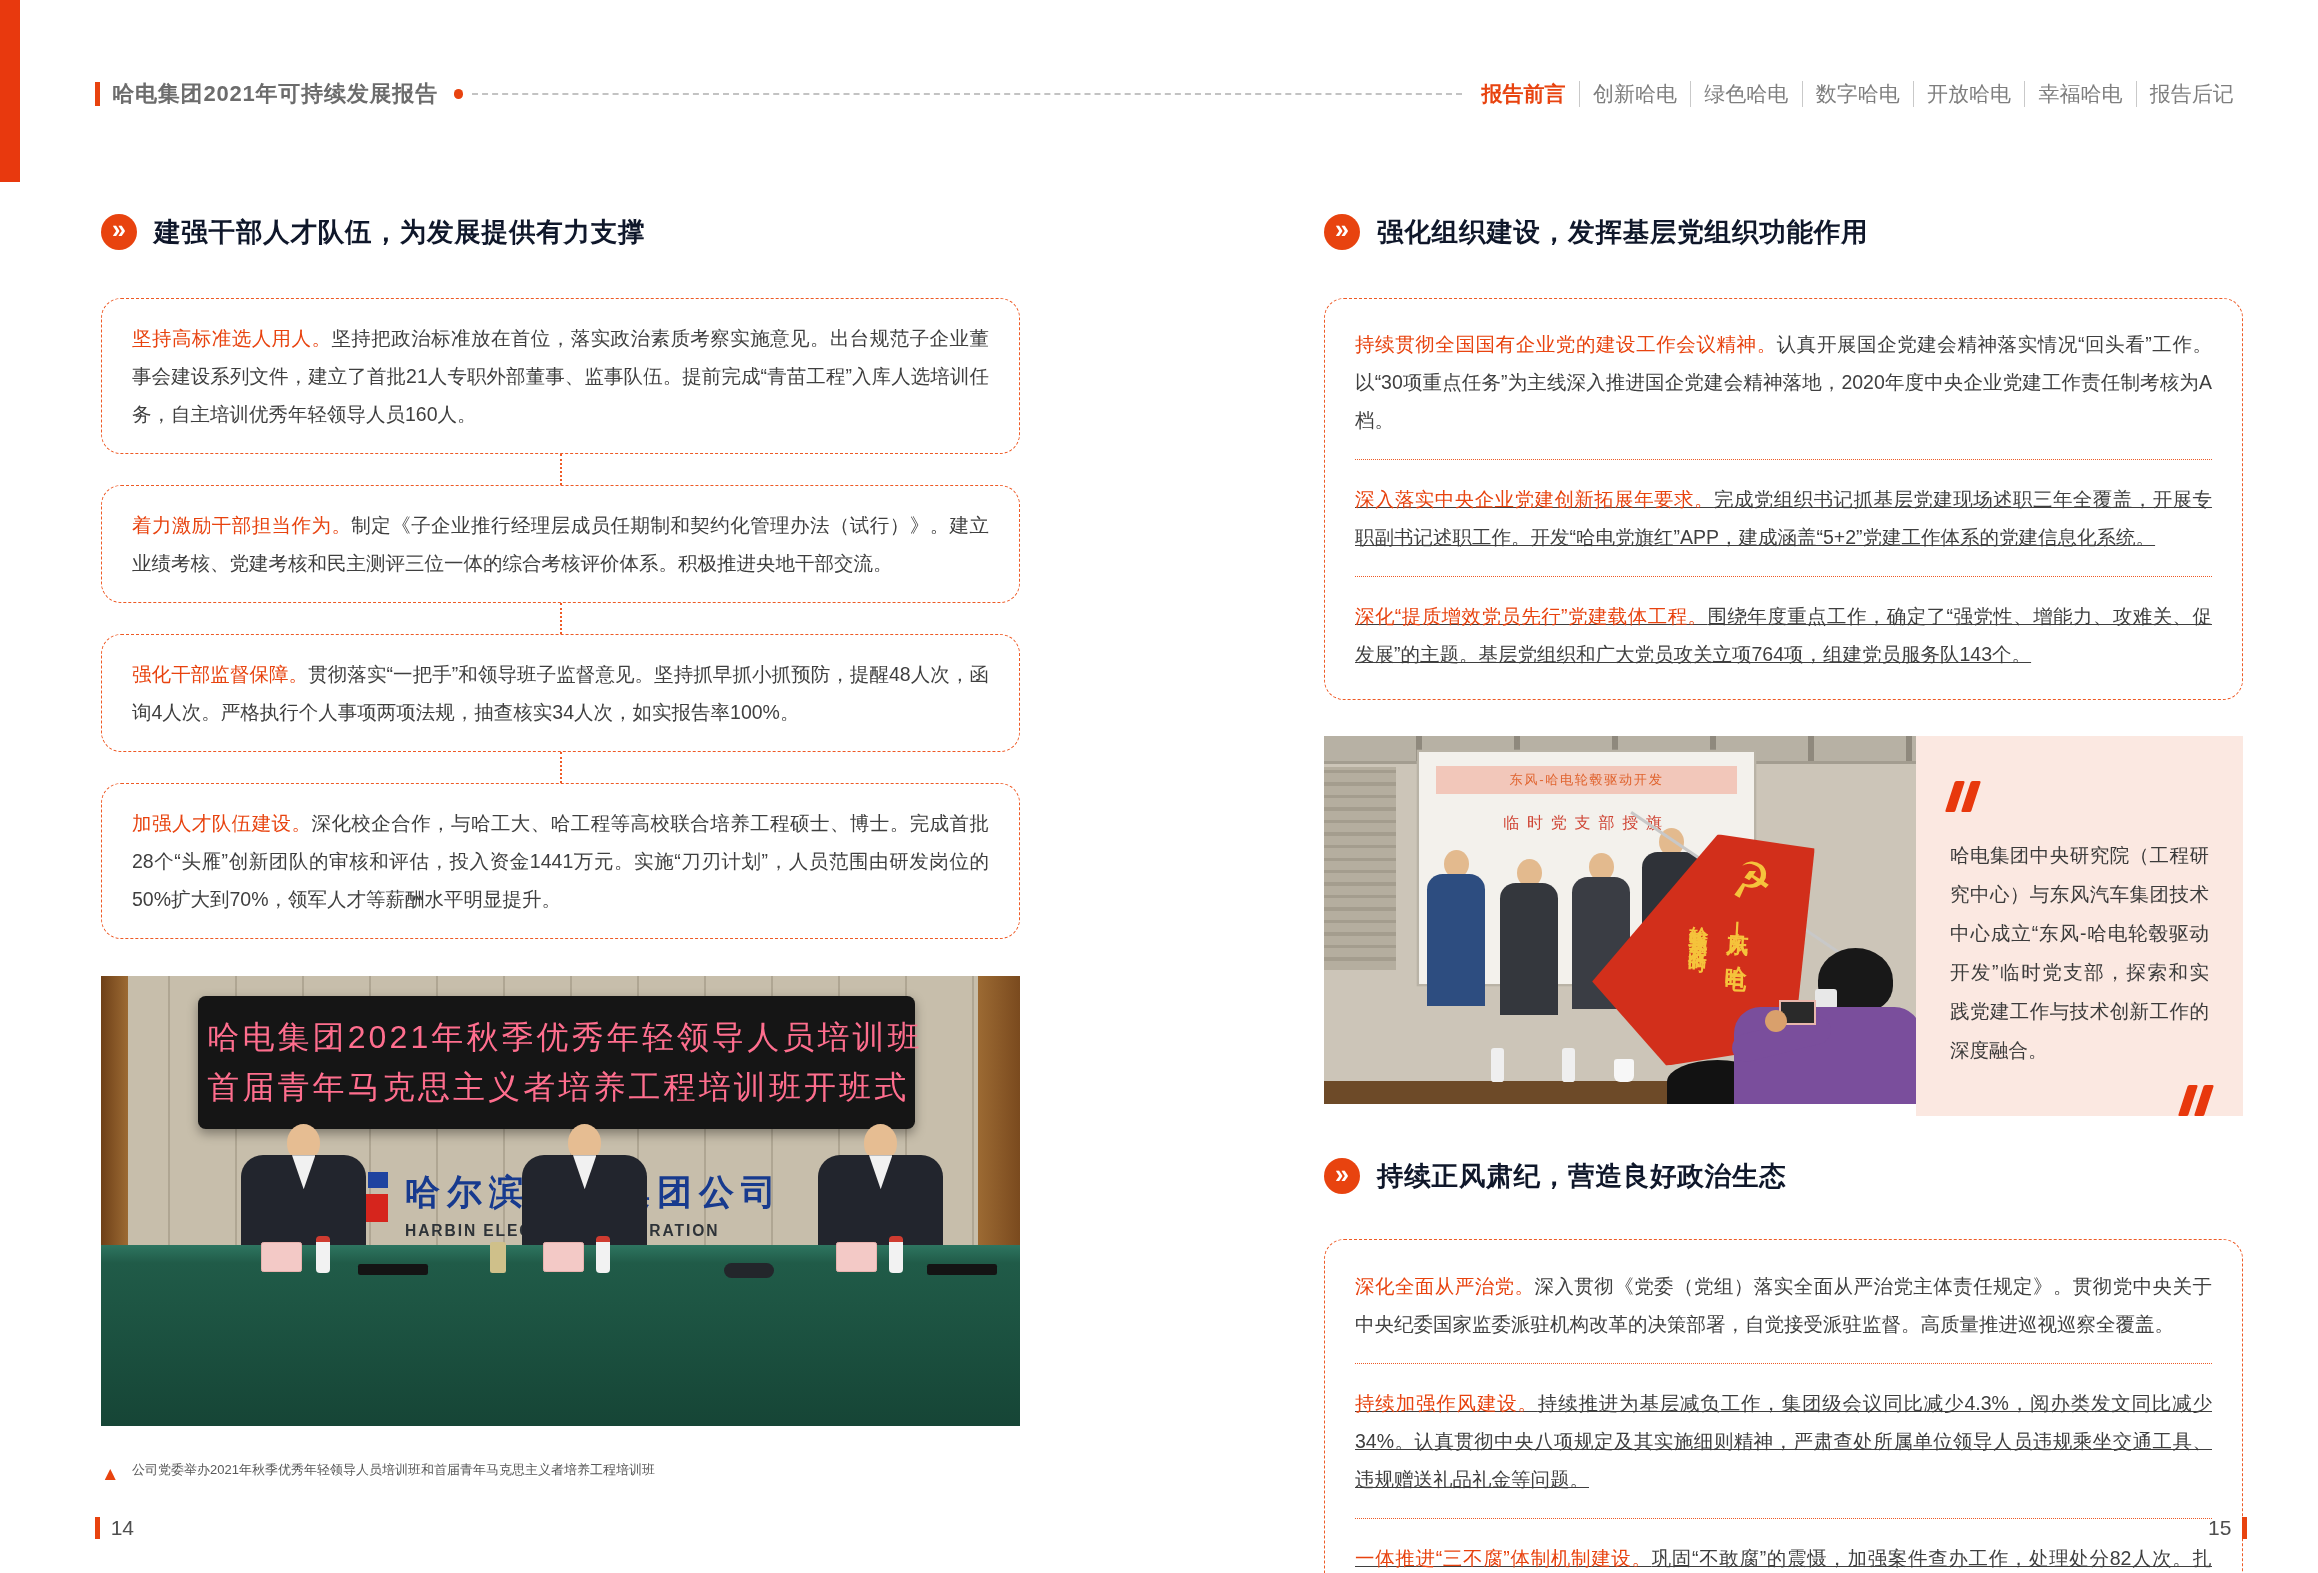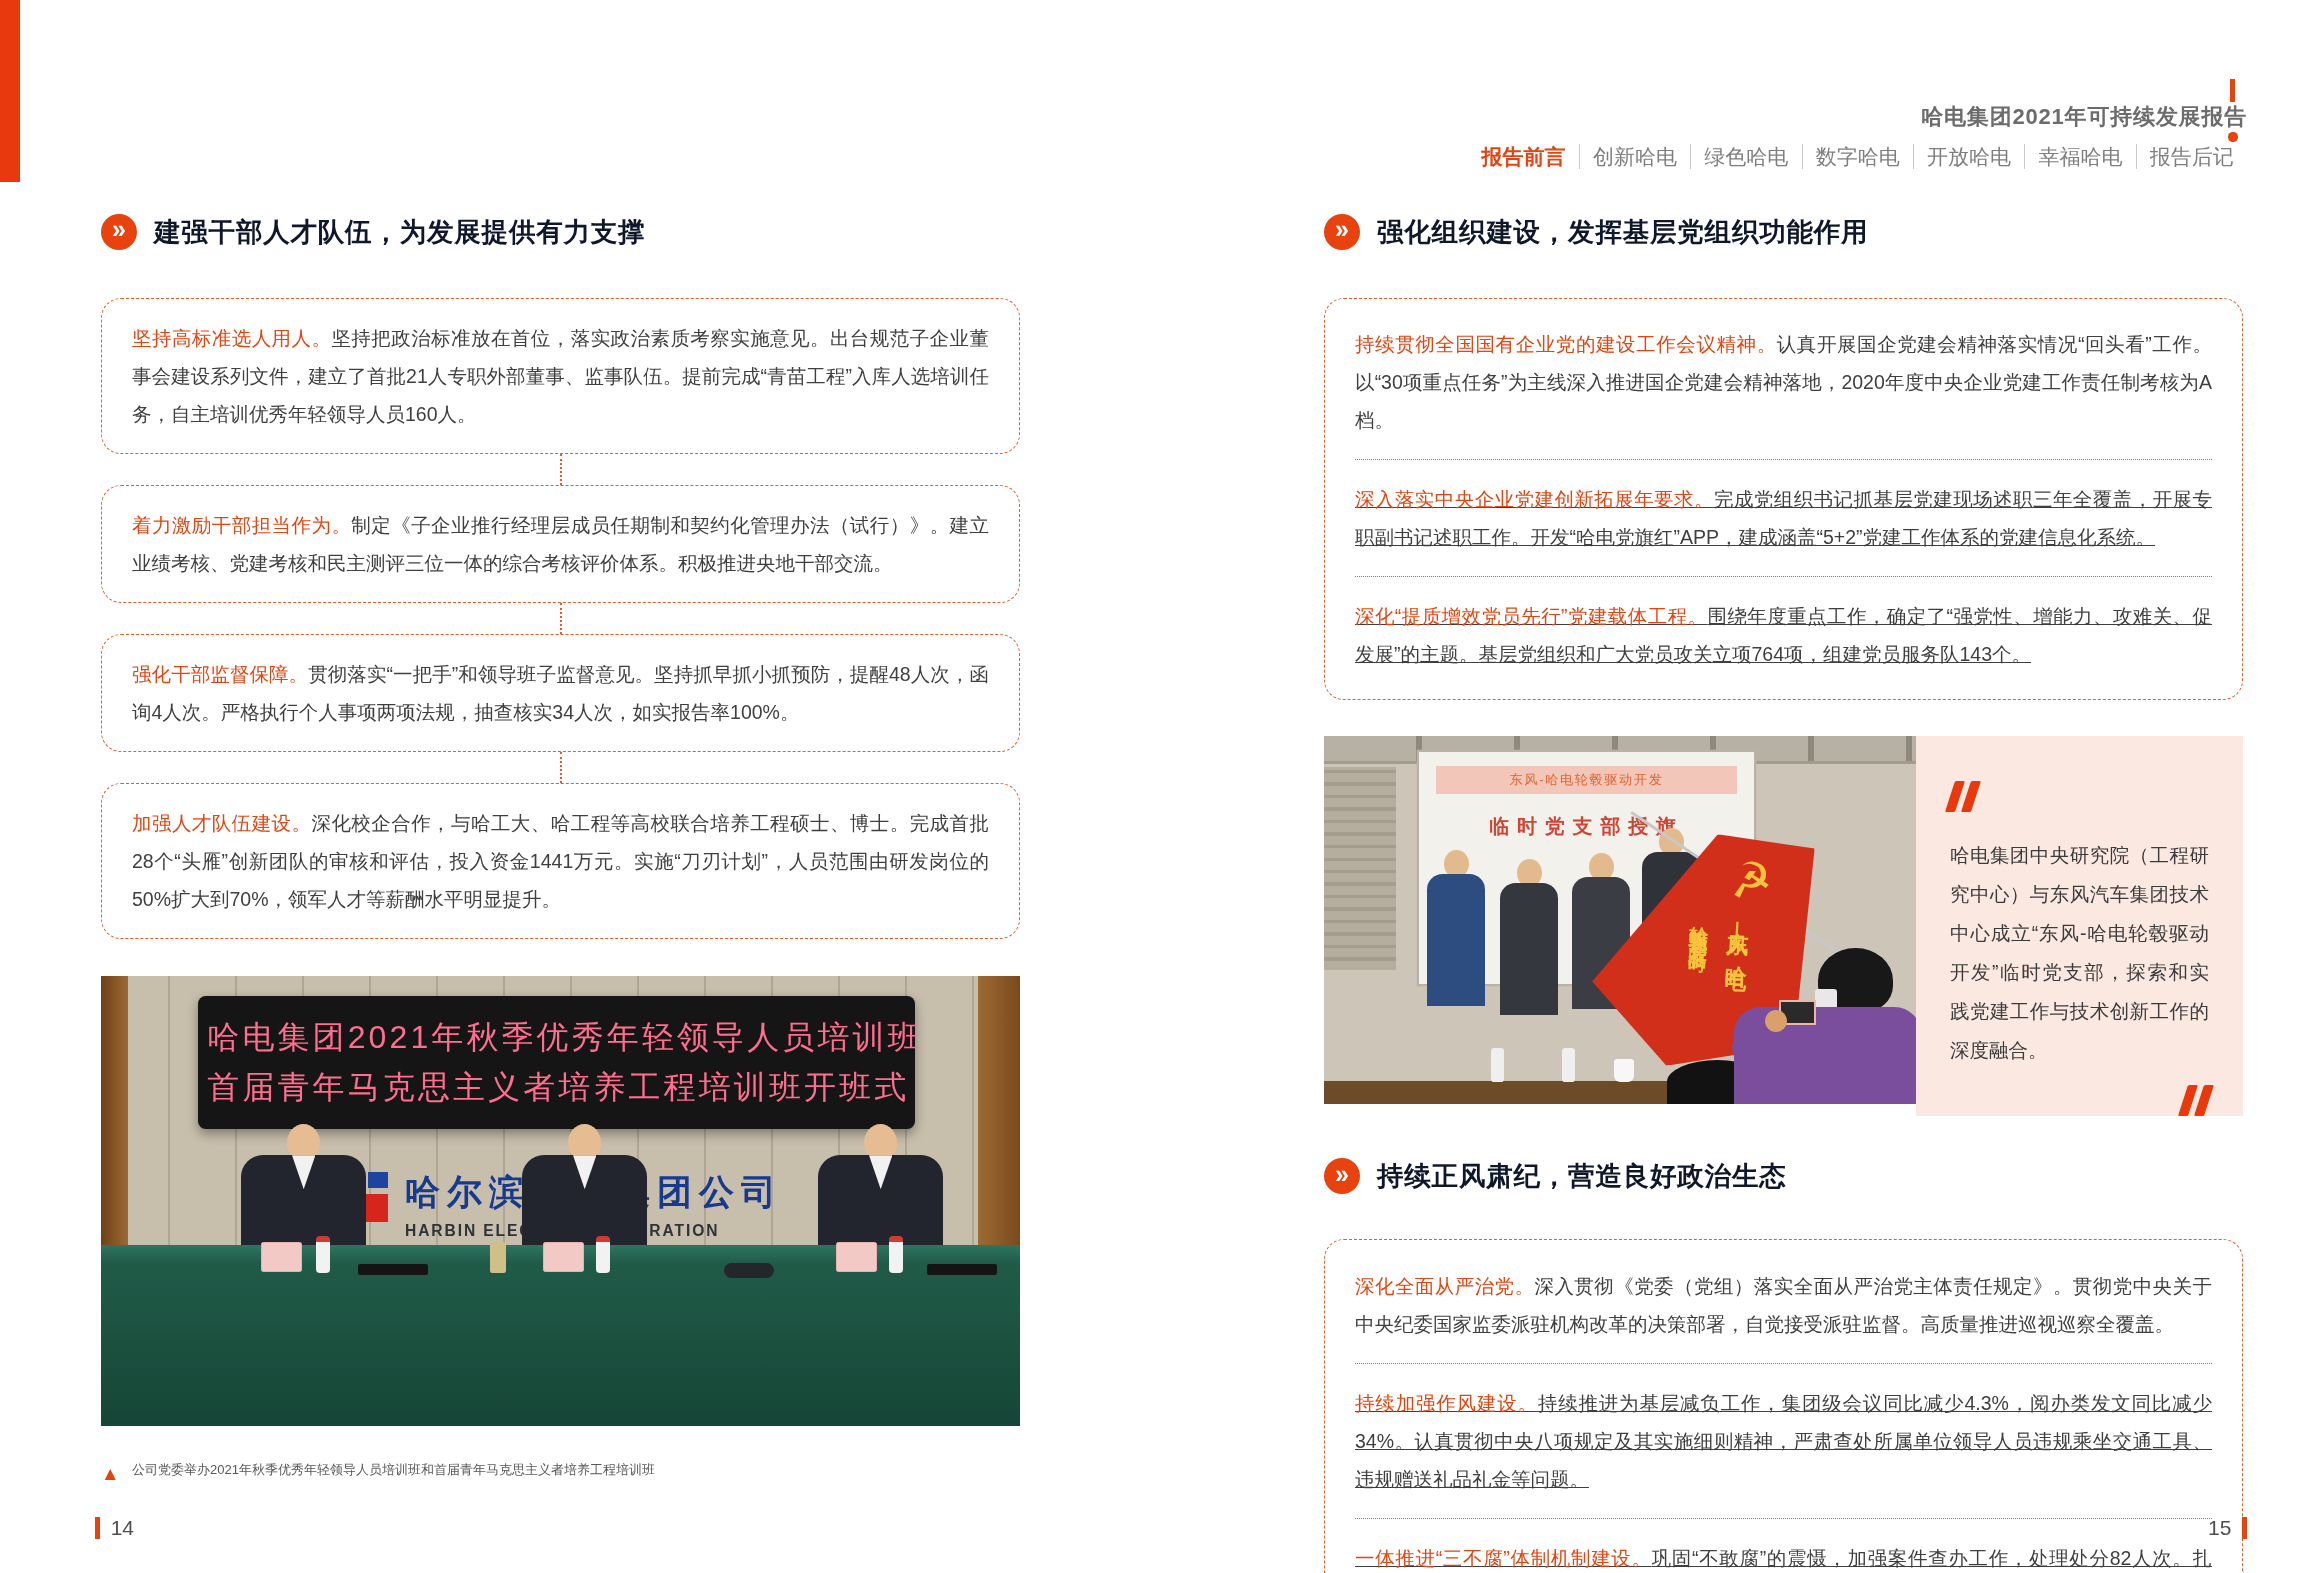--- a/index.html
+++ b/index.html
@@ -4,21 +4,21 @@
 <style>
   * { margin:0; padding:0; box-sizing:border-box; }
   html,body { background:#ffffff; }
   body { font-family:"Liberation Sans","DejaVu Sans",sans-serif; }
   .page { position:relative; width:2319px; height:1573px; background:#ffffff; overflow:hidden; }
 
   
   .corner-tab { position:absolute; left:0; top:0; width:20px; height:182px; background:#e8390e; }
 
   
-  .header { position:absolute; top:79px; left:95px; right:72px; display:flex; align-items:flex-end;flex-direction:column; }
+  .header { position:absolute; top:79px; left:95px; right:72px; display:flex; align-items:center; }
   .h-bar { width:4.7px; height:23.4px; background:#e8430f; margin-right:12.5px; flex:none; }
   .h-title { font-size:22px; font-weight:bold; color:#6c6c6c; letter-spacing:0.8px; white-space:nowrap; }
   .h-dot { width:9.3px; height:9.3px; border-radius:50%; background:#e8430f; margin:0 9.3px 0 15.6px; flex:none; }
   .h-dash { flex:1; border-top:2.3px dashed #c3c3c3; margin-right:20px; }
   .h-nav { display:flex; align-items:center; white-space:nowrap; }
   .h-nav .item { font-size:21px; color:#7e7e7e; padding:0 13.2px; border-left:1.6px solid #c9c9c9; line-height:1.2; }
   .h-nav .item:first-child { border-left:none; padding-left:0; }
   .h-nav .item.active { color:#e8430f; font-weight:bold; }
 
   
@@ -69,21 +69,21 @@
   .cap-tri { color:#e8430f; font-size:18.7px; line-height:1.5; flex:none; }
   .cap-text { font-size:13px; color:#585858; line-height:1.5; }
 
   
   .photoRow { display:flex; margin-top:36px; }
   .photoR { position:relative; width:592px; height:368px; background:#ccc5b8; overflow:hidden; flex:none; }
   .pr-ceil { position:absolute; top:0; left:0; right:0; height:28px; background:repeating-linear-gradient(90deg,#b7b1a4 0 92px,#8f897d 92px 98px); border-bottom:3.1px solid #a39d90; }
   .pr-blinds { position:absolute; left:0; top:31px; width:72px; height:203px; background:repeating-linear-gradient(0deg,#b5ae9f 0 9.3px,#a49d8e 9.3px 12.5px); }
   .pr-screen { position:absolute; left:95px; top:15.6px; width:335px; height:232px; background:#f3f1ec; box-shadow:0 0 0 2.3px #b9b3a6; }
   .pr-band { margin:14px 17px 0; height:28px; background:#f2c7ba; display:flex; align-items:center; justify-content:center; color:#e0642f; font-size:13.2px; letter-spacing:1.6px; }
-  .pr-line2 { margin-top:18.7px; text-align:center; color:#cf4434; font-size:20px; font-weight:bold; letter-spacing:7.8px; }
+  .pr-line2 { margin-top:18.7px; text-align:center; color:#cf4434; font-size:16px; font-weight:normal; letter-spacing:7.8px; }
   .pr-person { position:absolute; width:58px; }
   .pr-person .head { width:25px; height:28px; border-radius:50%; background:#e3ba8e; margin:0 auto; }
   .pr-person .bodyv { margin-top:-4.7px; width:58px; height:132px; border-radius:15.6px 15.6px 0 0; }
   .pr-pole { position:absolute; left:308px; top:75px; width:265px; height:3.1px; background:#c8c8c8; transform:rotate(34deg); transform-origin:left top; }
   .pr-flag { position:absolute; left:261px; top:100px; width:238px; height:226px; background:#d22f1b; clip-path:polygon(60% 0,100% 10%,84% 96%,30% 100%,2% 60%); transform:rotate(-5deg); }
   .flag-emblem { position:absolute; right:45px; top:20px; color:#f5c33c; font-size:48px; }
   .flag-col { position:absolute; writing-mode:vertical-rl; color:#f5c33c; font-weight:bold; letter-spacing:3.9px; transform:rotate(8deg); }
   .flag-col.c1 { right:69px; top:81px; font-size:22px; }
   .flag-col.c2 { right:109px; top:75px; font-size:18.7px; }
   .pr-table { position:absolute; left:0; bottom:0; width:436px; height:23.4px; background:#6d4a28; }

